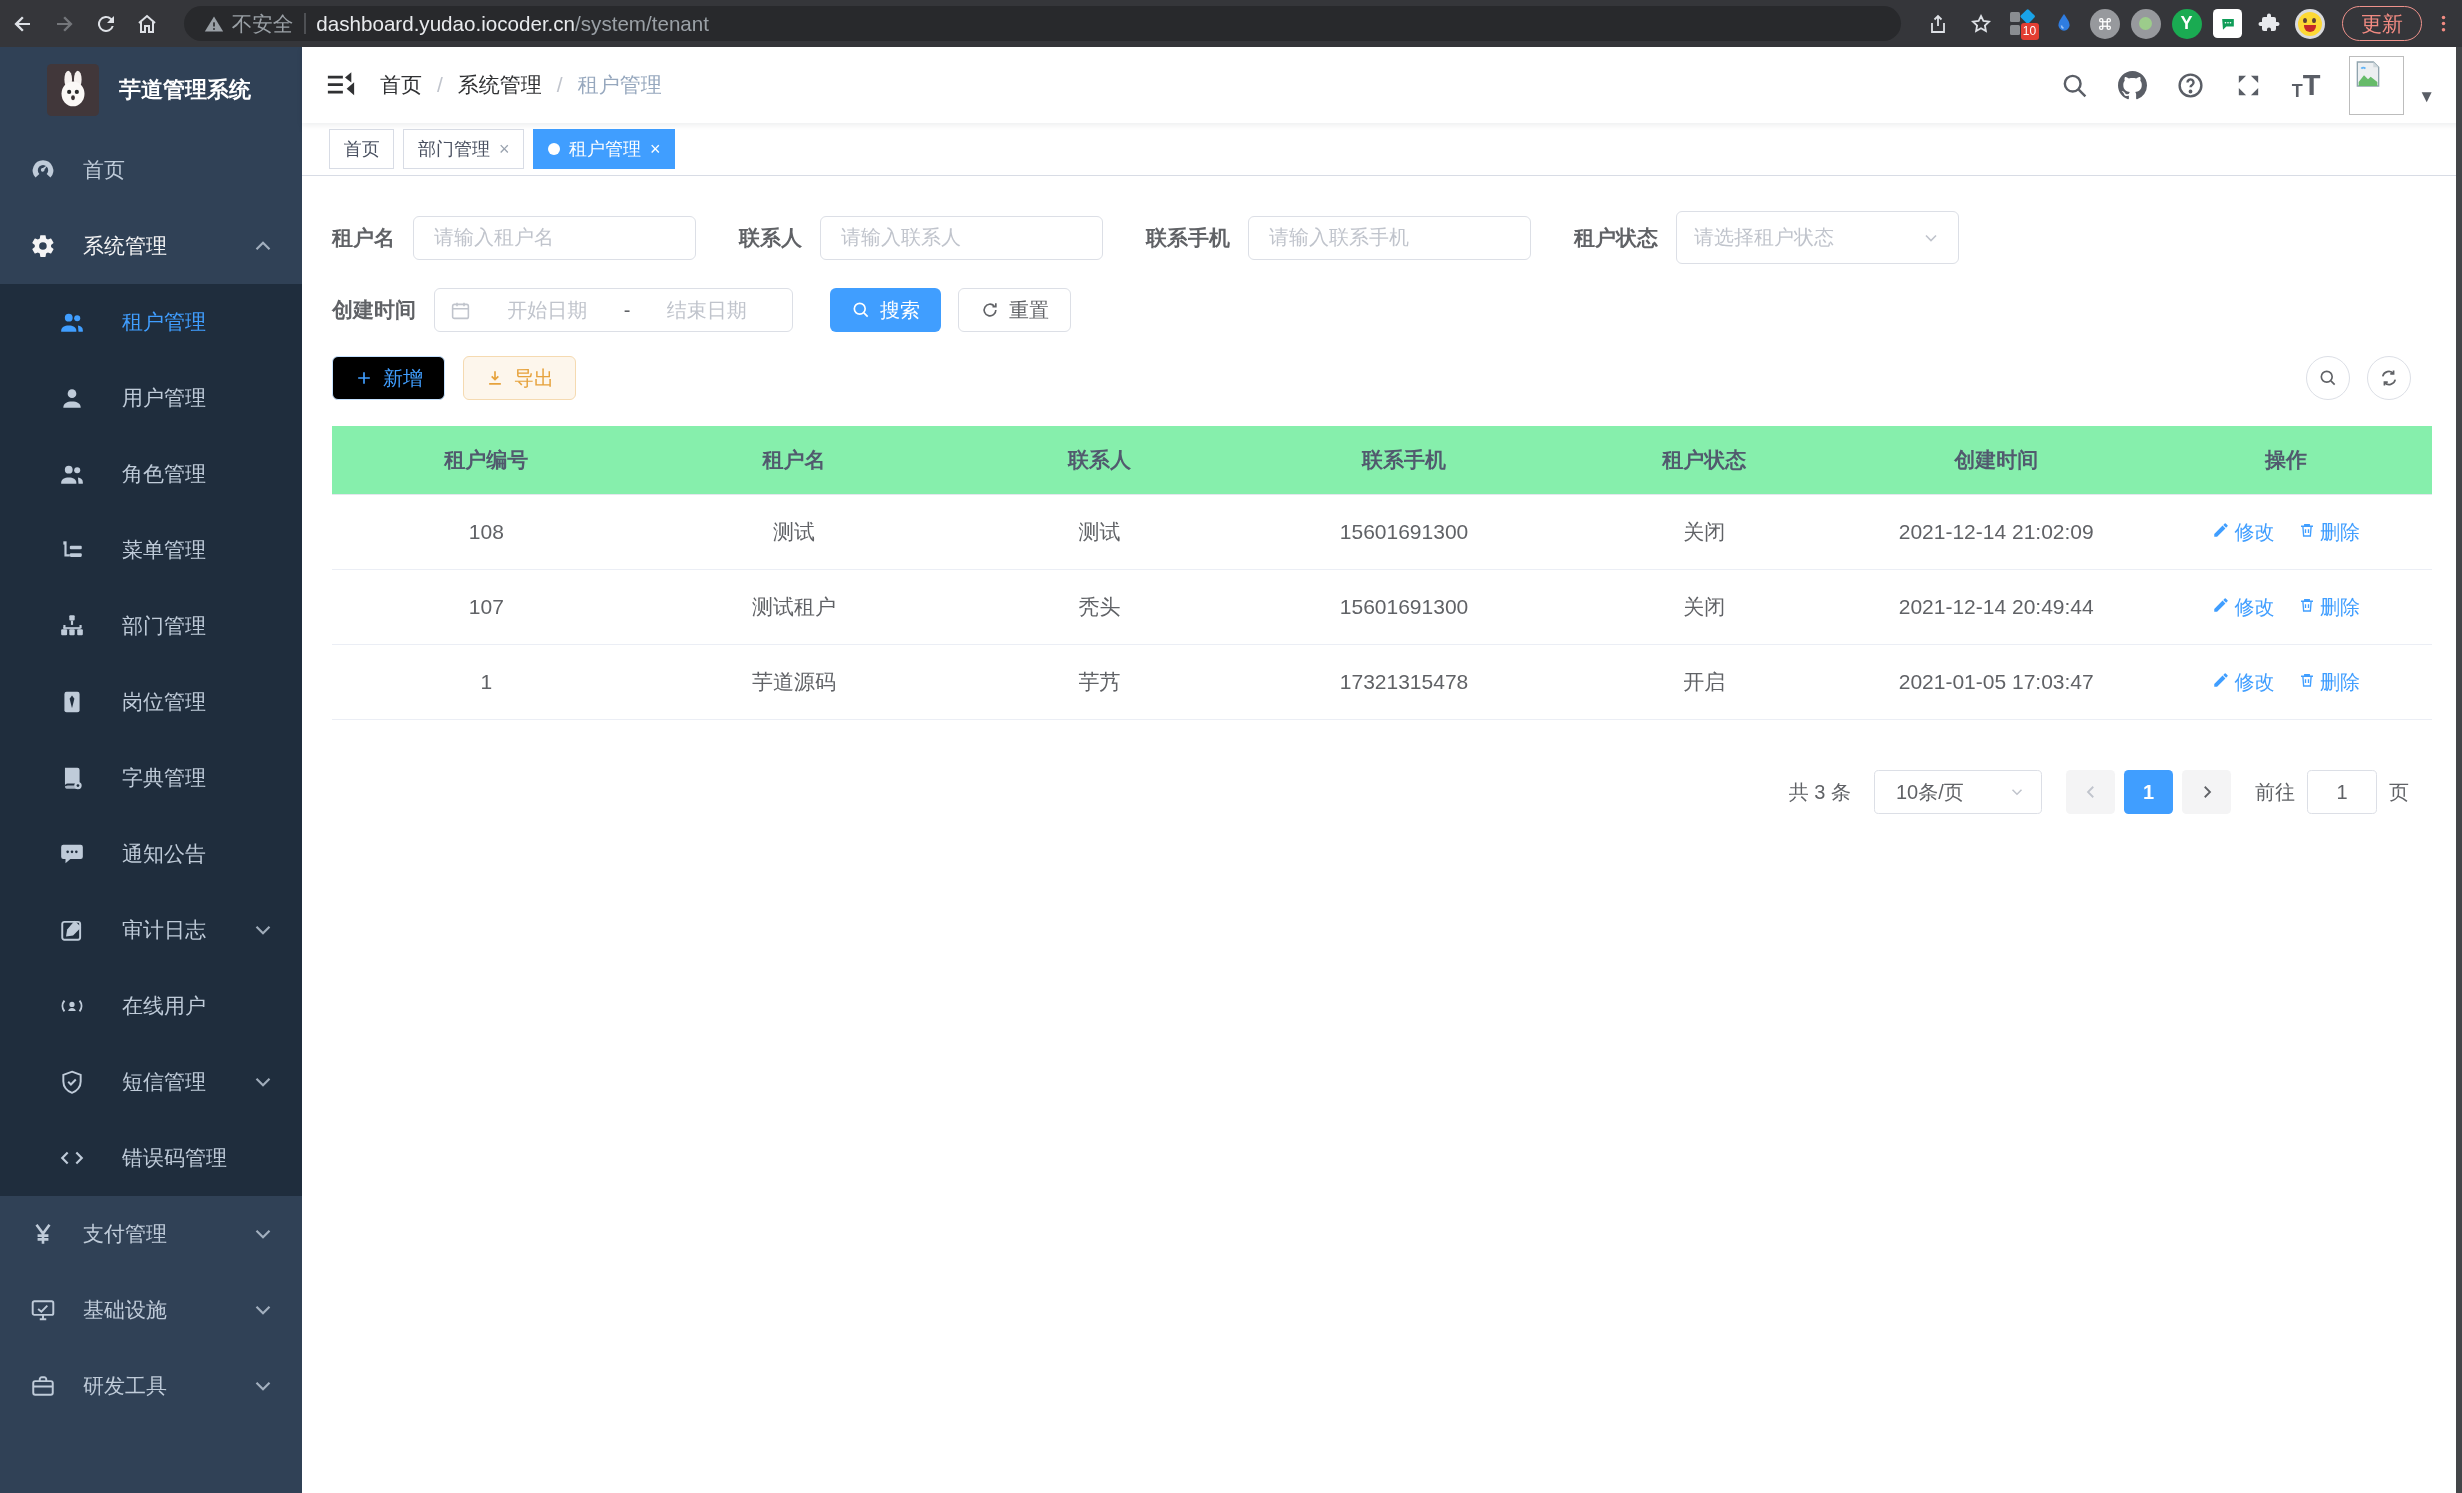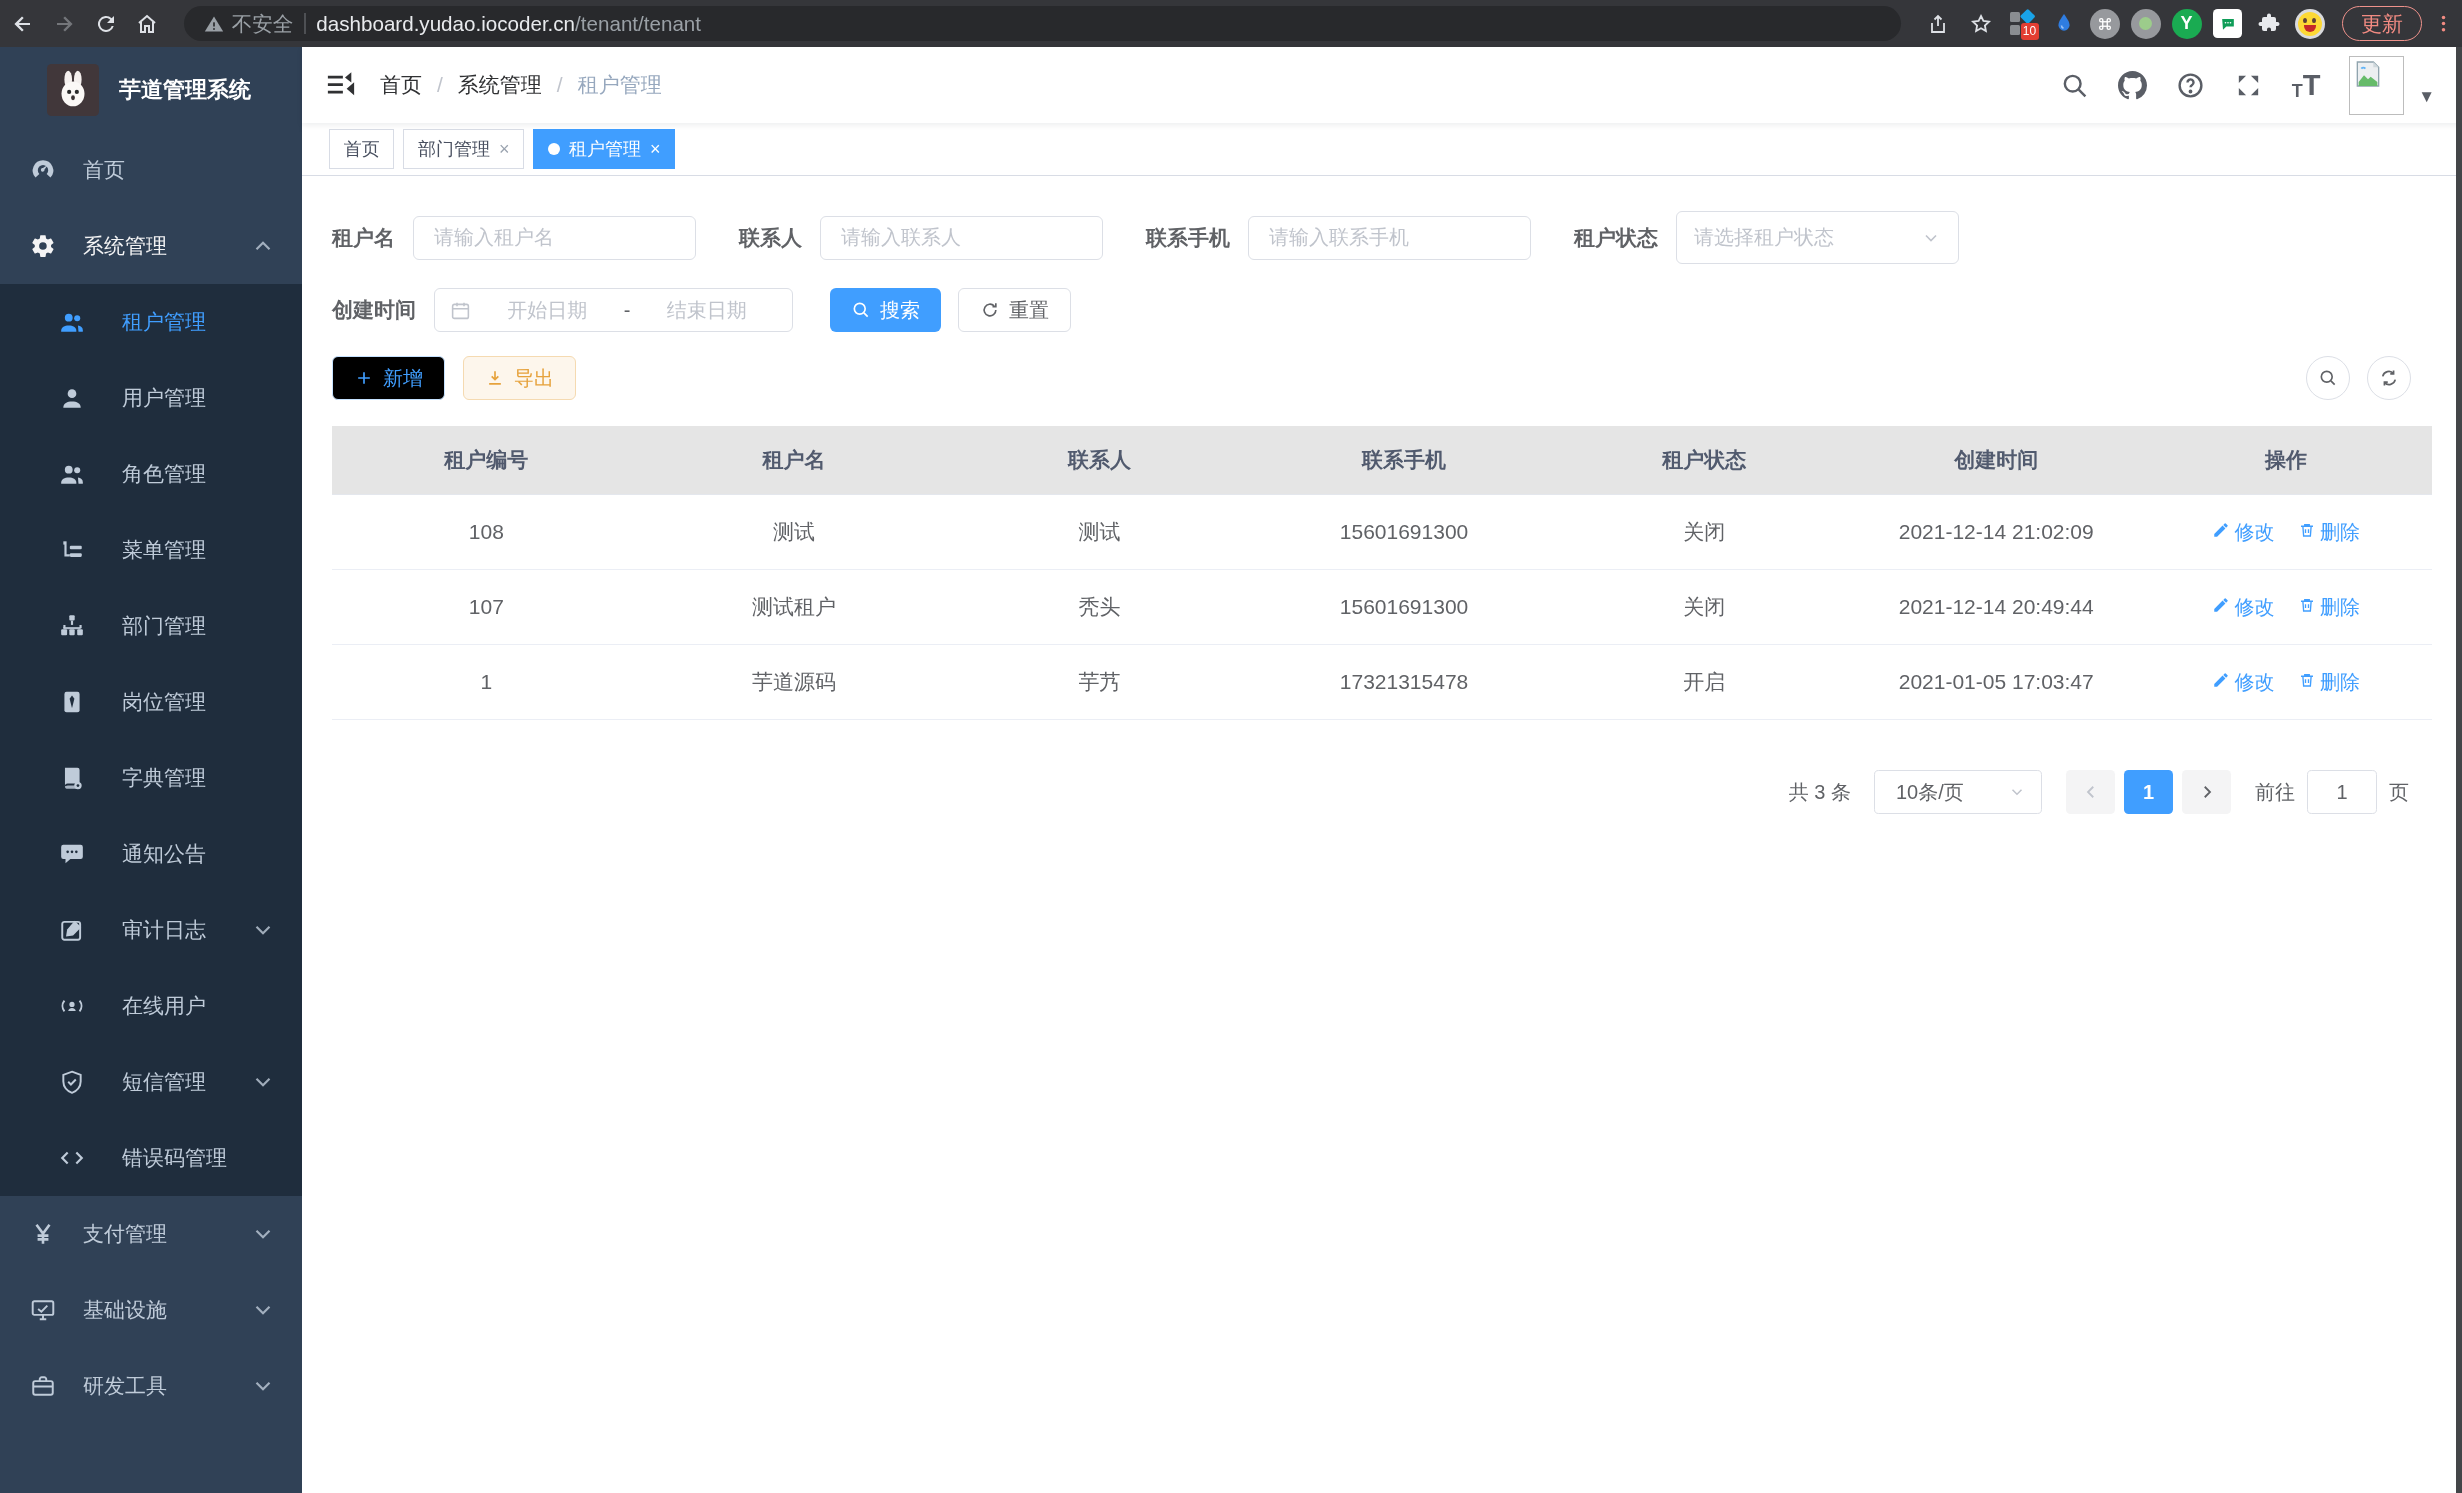--- a/index.html
+++ b/index.html
@@ -109,21 +109,21 @@
   .btn-plain-primary { background:#000000; color:#409eff; border:1.5px solid #c6e2ff; }
   .btn-plain-warning { background:#fdf6ec; color:#e6a23c; border:1.5px solid #f5dab1; margin-left:18px; }
   .toolbar-row { display:flex; align-items:center; margin-bottom:26px; position:relative; }
   .circle-btns { position:absolute; right:21px; top:0; display:flex; gap:17px; }
   .circle-btn { width:44px; height:44px; border-radius:50%; border:1.5px solid #dcdfe6; background:#fff; color:#606266; display:flex; align-items:center; justify-content:center; cursor:pointer; }
   .circle-btn svg { width:20px; height:20px; }
 
   
   .table { width:100%; font-size:21px; color:#606266; }
   .t-row { display:flex; align-items:center; }
-  .t-head { background:#e5e5e5; color:#515a6e; font-weight:bold; border-bottom:1.5px solid #e4e7ed; }
+  .t-head { background:#86efac; color:#515a6e; font-weight:bold; border-bottom:1.5px solid #e4e7ed; }
   .t-cell { text-align:center; padding:23px 7.6px; }
   .t-head .t-cell { padding:20px 7.6px; }
   .t-body .t-row { border-bottom:1.5px solid #ebeef5; }
   .c0{width:14.7%;} .c1{width:14.6%;} .c2{width:14.5%;} .c3{width:14.5%;} .c4{width:14.1%;} .c5{width:13.7%;} .c6{width:13.9%;}
   .action-link { color:#409eff; font-size:20px; display:inline-flex; align-items:center; gap:4.6px; cursor:pointer; }
   .action-link svg { width:18px; height:18px; }
   .action-link + .action-link { margin-left:23px; }
 
   
   .pagination { display:flex; align-items:center; justify-content:flex-end; margin-top:50px; padding-right:23px; font-size:20px; color:#606266; }
@@ -170,21 +170,21 @@
       <span class="warn">
         <svg viewBox="0 0 24 24" fill="currentColor">
             <path d="M12 3L1 21h22L12 3z"></path>
             <rect x="11" y="10" width="2" height="5" fill="#28292c"></rect>
             <rect x="11" y="17" width="2" height="2" fill="#28292c"></rect>
           </svg>
         <span class="sec-label">不安全</span>
       </span>
       <span class="om-divider"></span>
       <span class="url">
-        <span class="domain">dashboard.yudao.iocoder.cn</span><span class="path">/tenant/tenant</span>
+        <span class="domain">dashboard.yudao.iocoder.cn</span><span class="path">/system/tenant</span>
       </span>
     </div>
 
     <div class="chrome-right">
       <div class="nav-btn">
           <svg viewBox="0 0 24 24" fill="none" stroke="currentColor" stroke-width="1.8">
             <path d="M12 14V4M8.5 7.5L12 4l3.5 3.5"></path>
             <path d="M6 11v9h12v-9"></path>
           </svg>
         </div>

